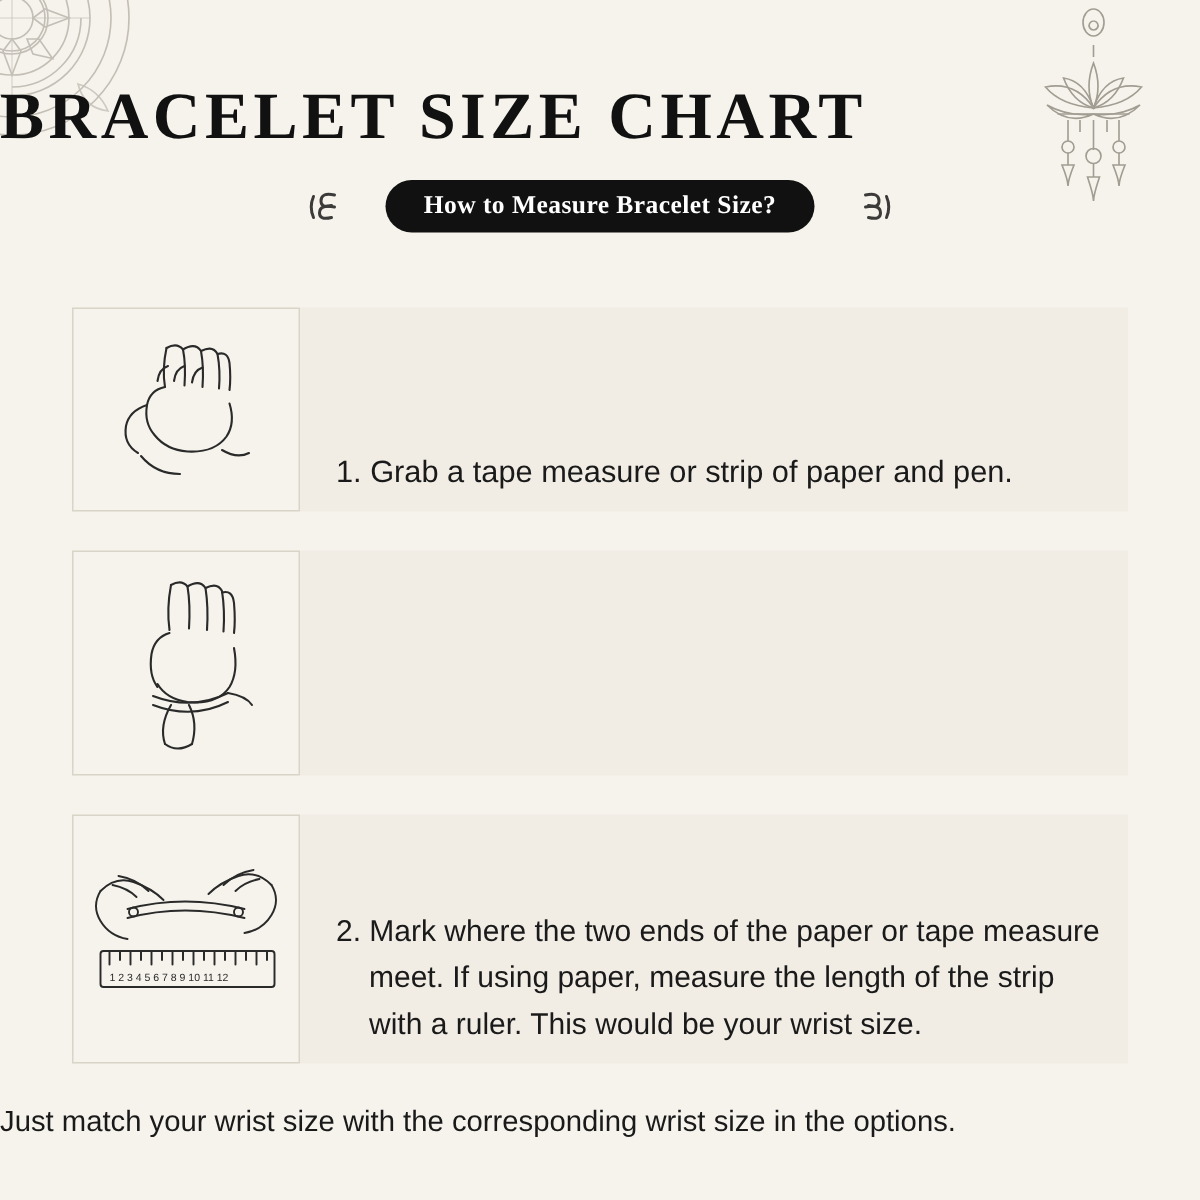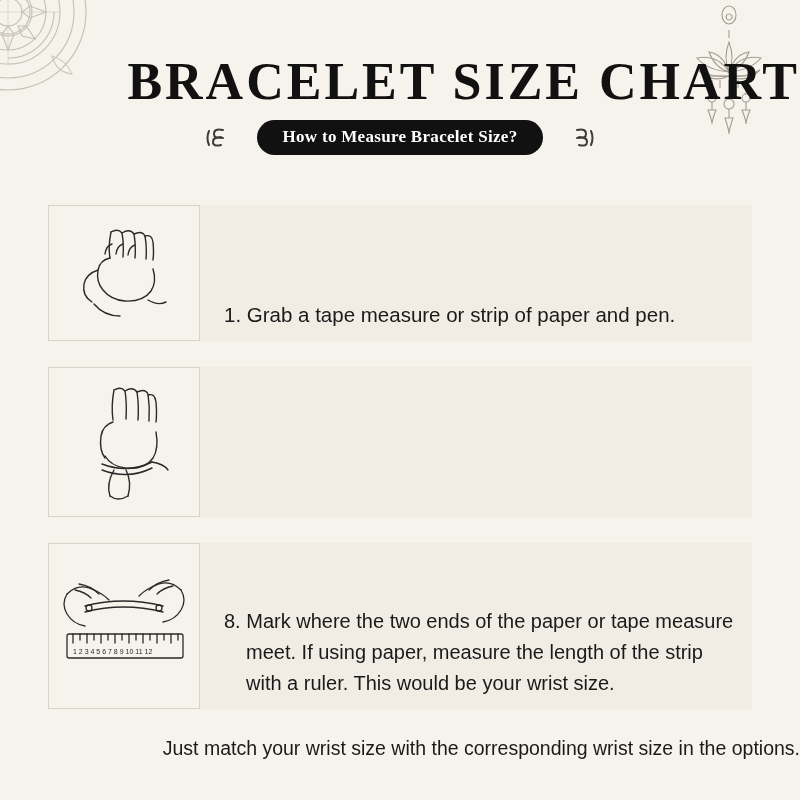--- a/index.html
+++ b/index.html
@@ -35,23 +35,23 @@
     opacity: 0.8;
     pointer-events: none;
   }
 
   
   .title {
     position: absolute;
     top: 56px;
     left: 0;
     width: 800px;
-    text-align: right;
+    text-align: left;
     font-family: "Liberation Serif", serif;
-    font-size: 52px;
+    font-size: 44px;
     letter-spacing: 3px;
     font-weight: 700;
     color: #111;
     line-height: 1;
   }
 
   .subtitle-row {
     position: absolute;
     top: 120px;
     left: 0;
@@ -128,21 +128,21 @@
     padding-left: 22px;
     text-indent: -22px;
   }
 
   
   .footer {
     position: absolute;
     bottom: 40px;
     left: 0;
     width: 800px;
-    text-align: right;
+    text-align: left;
     font-size: 19.5px;
     color: #1a1a1a;
   }
 </style>
 </head>
 <body>
 
 <div class="mandala-tl">
   <svg viewBox="0 0 170 170" width="170" height="170" fill="none" stroke="#9a958a" stroke-width="1.1">
     <circle cx="60" cy="60" r="14"></circle>
@@ -299,19 +299,19 @@
         <path d="M36 66 q38 -10 78 0"></path>
         <circle cx="40" cy="62" r="3"></circle>
         <circle cx="110" cy="62" r="3"></circle>
 
         <rect x="18" y="88" width="116" height="24" rx="2"></rect>
         <path d="M24 88 v9 M31 88 v6 M38 88 v9 M45 88 v6 M52 88 v9 M59 88 v6 M66 88 v9 M73 88 v6 M80 88 v9 M87 88 v6 M94 88 v9 M101 88 v6 M108 88 v9 M115 88 v6 M122 88 v9 M129 88 v6"></path>
         <text x="24" y="108" font-size="7" fill="#2a2a2a" stroke="none" font-family="Liberation Sans, sans-serif">1 2 3 4 5 6 7 8 9 10 11 12</text>
       </svg>
     </div>
     <div class="step-text">
-      <p>8. Mark where the two ends of the paper or tape measure meet. If using paper, measure the length of the strip with a ruler. This would be your wrist size.</p>
+      <p>2. Mark where the two ends of the paper or tape measure meet. If using paper, measure the length of the strip with a ruler. This would be your wrist size.</p>
     </div>
   </div>
 
 </div>
 
 <div class="footer">Just match your wrist size with the corresponding wrist size in the options.</div>
 
 </body></html>

